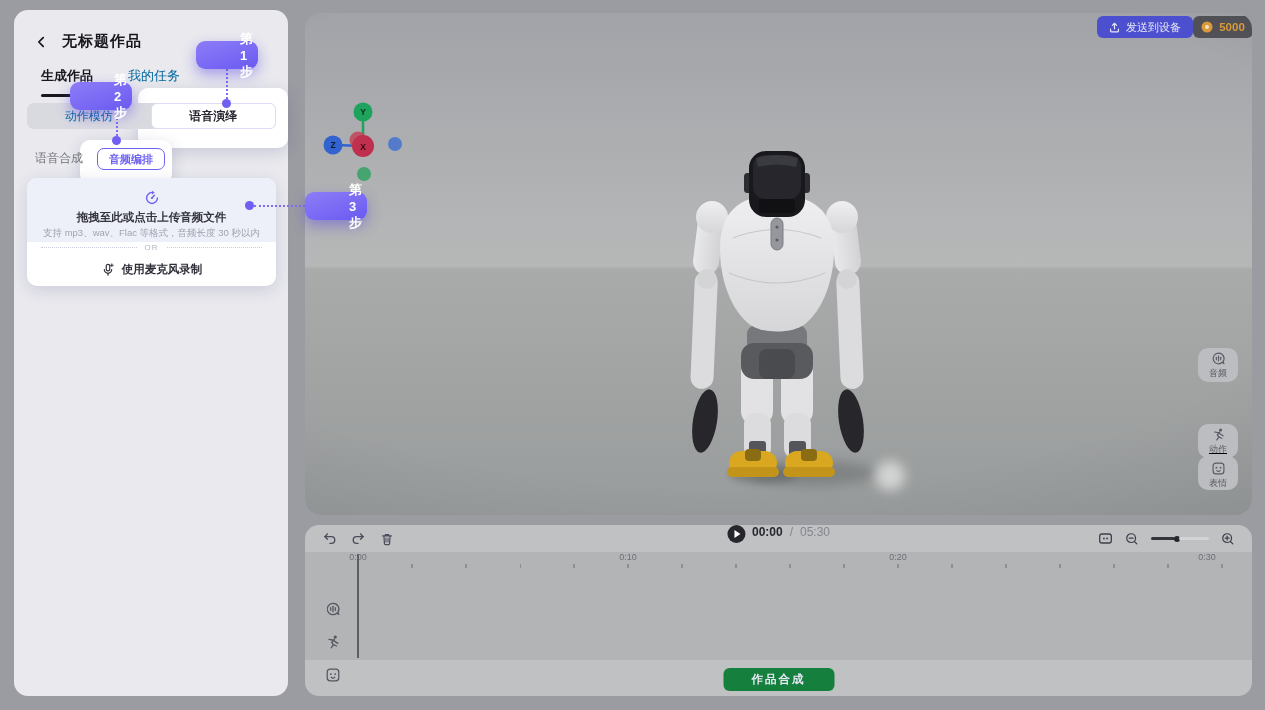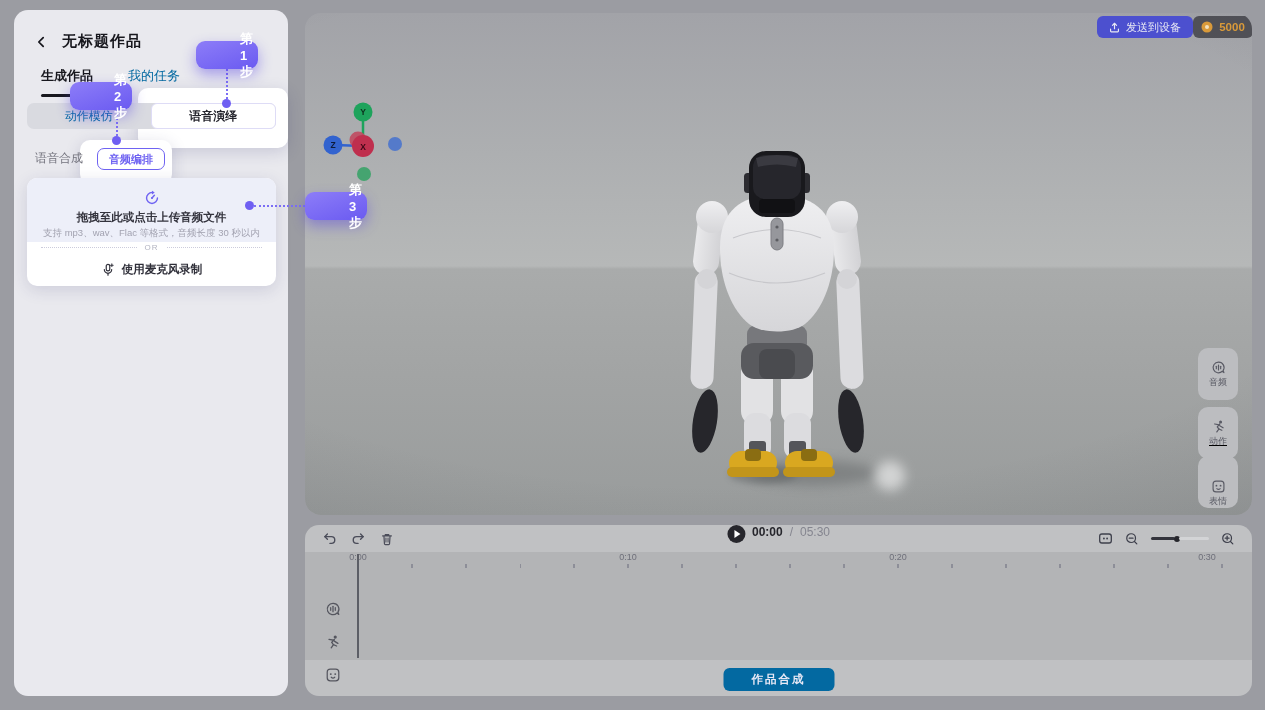--- a/index.html
+++ b/index.html
@@ -81,21 +81,21 @@
               background:#4c50cf; border-radius:6px; display:flex; align-items:center; gap:6px;
               color:#e8e8f4; font-size:11px; cursor:pointer; z-index:5; }
   .coin-badge { position:absolute; left:888px; top:3px; width:60px; height:22px;
                 background:rgba(48,49,56,0.72); border-radius:6px; display:flex; align-items:center;
                 justify-content:center; gap:6px; z-index:5; }
   .coin-num { font-size:11.5px; font-weight:bold; color:#d99a3a; }
 
   .gizmo { position:absolute; left:0; top:85px; z-index:4; }
 
   .tool-col { position:absolute; left:893px; width:40px; z-index:5; }
-  .tool-btn { position:absolute; left:0; width:40px; height:52px; background:#bcbdc0; border-radius:10px;
+  .tool-btn { position:absolute; left:0; width:40px; height:34px; background:#bcbdc0; border-radius:10px;
               display:flex; flex-direction:column; align-items:center; justify-content:center; gap:1px;
               cursor:pointer; }
   .tool-label { font-size:9px; color:#595a64; }
 
   
   .timeline { position:absolute; left:305px; top:525px; width:947px; height:171px;
               background:#c0c1c3; border-radius:14px; overflow:hidden; }
   .tl-toolbar { position:absolute; left:0; top:0; right:0; height:27px; display:flex;
                 align-items:center; padding-left:16px; gap:13px; }
   .tl-icon { width:16px; height:16px; display:flex; align-items:center; justify-content:center; cursor:pointer; }
@@ -115,21 +115,21 @@
   .tl-tracks { position:absolute; left:0; top:27px; right:0; height:108px; background:#b3b4b6; }
   .tl-ruler { position:absolute; left:0; top:0; right:0; height:16px;
     background:repeating-linear-gradient(90deg, transparent 0 52.5px, #8d8e98 52.5px 54px, transparent 54px 54px);
     background-size:100% 4px; background-position:0 12px; background-repeat:no-repeat; }
   .ruler-label { position:absolute; top:0; transform:translateX(-50%); font-size:9px; color:#6e6f7a; }
   .playhead { position:absolute; left:52px; top:2px; width:2px; height:104px; background:#5c5e66; }
   .track-icon { position:absolute; left:20px; width:16px; height:16px; color:#55565f; cursor:pointer; }
 
   .tl-bottom { position:absolute; left:0; bottom:0; right:0; height:36px; }
   .compose-btn { position:absolute; left:50%; top:8px; transform:translateX(-50%);
-                 width:111px; height:23px; background:#0369a1; border-radius:6px; border:none;
+                 width:111px; height:23px; background:#15803d; border-radius:6px; border:none;
                  color:#e9e9f6; font-size:11.5px; font-weight:bold; letter-spacing:2px;
                  display:flex; align-items:center; justify-content:center; cursor:pointer;
                  font-family:"Liberation Sans", sans-serif; }
 
   svg { display:block; }
 </style>
 </head>
 <body>
 
 <div class="stage">
@@ -308,21 +308,21 @@
     <div class="tool-col">
       <div class="tool-btn" style="top:335px;">
         <svg width="15" height="15" viewBox="0 0 18 18">
           <path d="M9 2.6 a6.4 6.4 0 1 0 4.5 10.9 l2 1.6 -0.9 -2.6 A6.4 6.4 0 0 0 9 2.6 Z" fill="none" stroke="#595a64" stroke-width="1.4" stroke-linejoin="round"></path>
           <line x1="6.4" y1="7.5" x2="6.4" y2="10.5" stroke="#595a64" stroke-width="1.4" stroke-linecap="round"></line>
           <line x1="9" y1="6" x2="9" y2="12" stroke="#595a64" stroke-width="1.4" stroke-linecap="round"></line>
           <line x1="11.6" y1="7.5" x2="11.6" y2="10.5" stroke="#595a64" stroke-width="1.4" stroke-linecap="round"></line>
         </svg>
         <span class="tool-label">音频</span>
       </div>
-      <div class="tool-btn" style="top:394px;text-decoration:underline;">
+      <div class="tool-btn" style="top:411px;text-decoration:underline;">
         <svg width="15" height="15" viewBox="0 0 18 18">
           <circle cx="11.5" cy="3.5" r="1.8" fill="#595a64"></circle>
           <path d="M10.5 6 L7.5 9.5 L9.5 12 L7 15.5" fill="none" stroke="#595a64" stroke-width="1.5" stroke-linecap="round" stroke-linejoin="round"></path>
           <path d="M10 7 L4.5 6 M10.5 8 L14.5 10.5 M9.5 12 L13 13.5" fill="none" stroke="#595a64" stroke-width="1.5" stroke-linecap="round"></path>
         </svg>
         <span class="tool-label">动作</span>
       </div>
       <div class="tool-btn" style="top:443px;justify-content:flex-end;">
         <svg width="15" height="15" viewBox="0 0 18 18">
           <rect x="2.5" y="2.5" width="13" height="13" rx="3.5" fill="none" stroke="#595a64" stroke-width="1.4"></rect>

